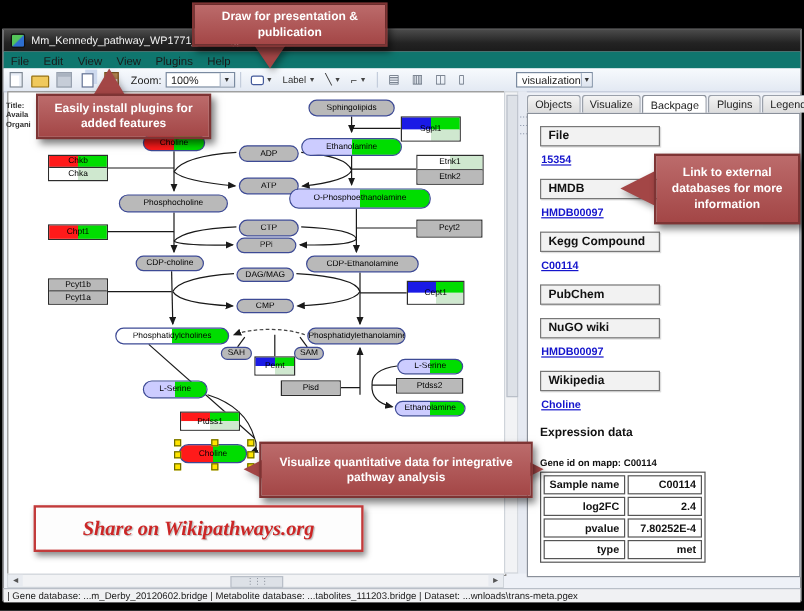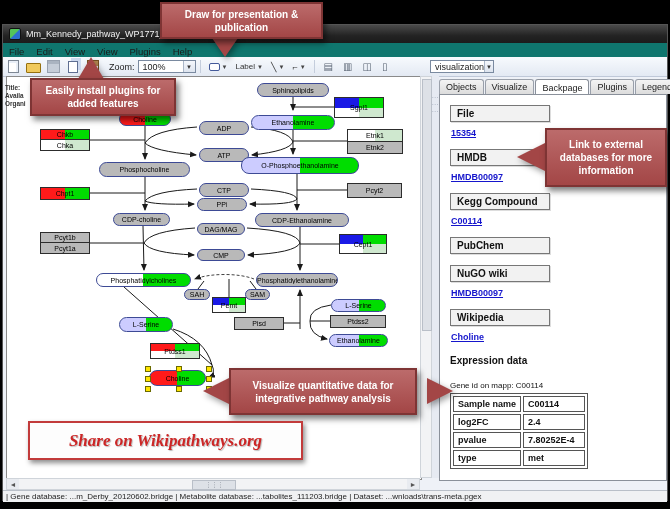--- a/index.html
+++ b/index.html
@@ -53,23 +53,23 @@
   
   #panel-tabs{position:absolute;left:436px;top:52px;height:17px;display:flex;align-items:flex-end;font-size:9px;color:#222}
   .tab{background:linear-gradient(#f4f4f4,#dcdcdc);border:1px solid #9aa0aa;border-bottom:none;padding:2px 6px 2px;margin-right:1px;border-radius:3px 3px 0 0}
   .tab.active{background:#fff;font-weight:normal;padding-top:3px;position:relative;top:1px;border-color:#8a909a}
   #panel{position:absolute;left:436px;top:69px;width:228px;height:387px;background:#fff;border:1px solid #8a909a;box-sizing:border-box;overflow:hidden;padding:8px 0 0 10px}
   .sech{border:1px solid #777;background:#f2f2f2;font-size:10px;font-weight:bold;color:#111;padding:2px 6px;width:86px;margin-top:11px;box-shadow:1px 1px 0 #ddd}
   .sech:first-child{margin-top:2px}
   .bplink{color:#1515cc;font-weight:bold;font-size:9px;text-decoration:underline;margin:6px 0 2px 1px}
   .bpval{color:#222;font-weight:bold;font-size:9px;margin:6px 0 2px 1px}
   #expr-head{font-size:10px;font-weight:bold;color:#111;margin-top:13px}
-  #mapp-line{font-size:8px;font-weight:normal;color:#111;margin-top:15px}
+  #mapp-line{font-size:8px;font-weight:bold;color:#111;margin-top:15px}
   #expression-table{border-collapse:separate;border-spacing:2px;border:1px solid #555;margin-top:3px;background:#fff}
-  #expression-table td{border:1px solid #555;font-size:9px;font-weight:bold;color:#111;text-align:left;padding:2px 4px;min-width:52px}
+  #expression-table td{border:1px solid #555;font-size:9px;font-weight:bold;color:#111;text-align:right;padding:2px 4px;min-width:52px}
   
   #statusbar{position:absolute;left:0;top:465px;width:100%;height:12px;background:#f0f1f3;border-top:1px solid #b9bfc8;font-size:8px;color:#222;display:flex;align-items:center;padding-left:3px;box-sizing:border-box;white-space:nowrap;overflow:hidden}
   
   .callout{position:absolute;z-index:50;background:linear-gradient(#bc6b6b,#a34646);border:2px solid #7e3434;color:#fff;
            font-size:10px;font-weight:bold;text-align:center;display:flex;align-items:center;justify-content:center;
            box-shadow:3px 4px 6px rgba(0,0,0,.5);padding:2px 4px;box-sizing:border-box;line-height:1.3}
   .ctri{position:absolute;z-index:49;width:0;height:0;filter:drop-shadow(2px 3px 3px rgba(0,0,0,.4))}
   #share{position:absolute;z-index:50;left:28px;top:421px;width:271px;height:35px;background:#fdfdfd;border:2px solid #c23b3b;
          display:flex;align-items:center;justify-content:center;color:#cc2626;font-family:"Liberation Serif","DejaVu Serif",serif;
          font-style:italic;font-weight:bold;font-size:17px;box-shadow:2px 3px 5px rgba(0,0,0,.45);text-shadow:1px 1px 1px #bbb}
@@ -380,21 +380,21 @@
 <div class="callout" style="left:30px;top:78px;width:146px;height:38px">
     <span>Easily install plugins for added features</span>
   </div>
 <div class="ctri" style="left:78px;top:57px;border-left:13px solid transparent;border-right:13px solid transparent;border-bottom:22px solid #a34646"></div>
 
 <div class="callout" style="left:545px;top:128px;width:122px;height:59px">
     <span>Link to external databases for more information</span>
   </div>
 <div class="ctri" style="left:517px;top:143px;border-top:14px solid transparent;border-bottom:14px solid transparent;border-right:28px solid #a34646"></div>
 
-<div class="callout" style="left:229px;top:368px;width:188px;height:47px">
+<div class="callout" style="left:216px;top:368px;width:228px;height:47px">
     <span>Visualize quantitative data for integrative pathway analysis</span>
   </div>
 <div class="ctri" style="left:203px;top:378px;border-top:13px solid transparent;border-bottom:13px solid transparent;border-right:26px solid #a34646"></div>
 <div class="ctri" style="left:427px;top:378px;border-top:13px solid transparent;border-bottom:13px solid transparent;border-left:26px solid #a34646"></div>
 
 <div id="share">
     <span>Share on Wikipathways.org</span>
   </div>
 
 </body></html>

